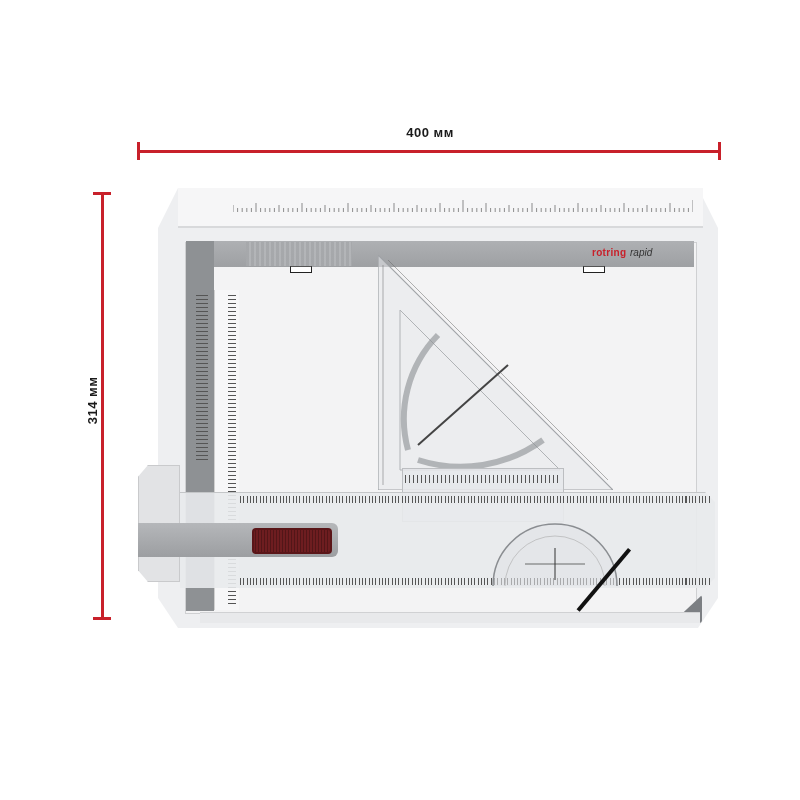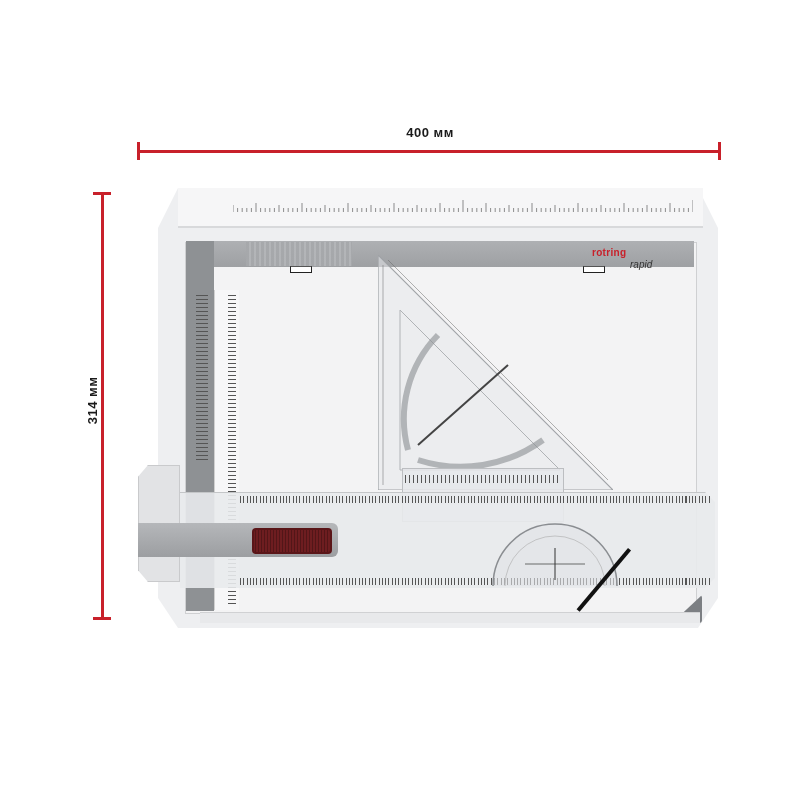--- a/index.html
+++ b/index.html
@@ -17,21 +17,21 @@
   
   .board { left:158px; top:188px; width:560px; height:440px; background:#eeeff1;
            clip-path:polygon(20px 0, 540px 0, 560px 40px, 560px 410px, 540px 440px, 20px 440px, 0 410px, 0 40px); }
   .top-rail { left:178px; top:188px; width:525px; height:38px; background:#f6f6f7; border-bottom:2px solid #d8d9db; }
   .ruler-top { left:233px; top:196px; width:460px; height:16px; }
   .surface { left:185px; top:242px; width:510px; height:370px; background:#f3f3f4; border:1px solid #cfd0d2; }
   .clamp-bar { left:186px; top:241px; width:508px; height:26px; background:linear-gradient(#aeb0b3,#9ea0a3); }
   .grip { left:246px; top:242px; width:106px; height:24px; background:repeating-linear-gradient(90deg,#a6a8ab 0 3px,#b4b6b9 3px 5px); opacity:.9; }
   .clip { width:20px; height:5px; background:#fff; border:1px solid #222; border-top-color:#555; }
   .brand { left:592px; top:247px; font-size:10px; font-weight:bold; color:#c8202a; letter-spacing:.3px; }
-  .brand-rapid { left:630px; top:247px; font-size:10px; font-style:italic; color:#333;margin-top:12px; }
+  .brand-rapid { left:630px; top:247px; font-size:10px; font-style:italic; color:#333; }
   .left-strip { left:186px; top:241px; width:28px; height:370px; background:#8e9194; }
   .left-scale { left:214px; top:290px; width:24px; height:320px; background:#f7f7f8; border-left:1px solid #d0d0d0; }
   .tick-col { background:repeating-linear-gradient(180deg,#555 0 1px,transparent 1px 4px); }
 
   
   .triangle { left:378px; top:255px; width:235px; height:235px; }
   
   .short-ruler { left:402px; top:468px; width:160px; height:52px; background:rgba(230,232,235,.85); border:1px solid #bcbec1; }
   .rule-body { left:180px; top:492px; width:535px; height:96px; background:rgba(232,234,236,.9); border-top:1px solid #c4c6c8; border-bottom:1px solid #c4c6c8;
                clip-path:polygon(0 0, 525px 0, 535px 10px, 535px 86px, 525px 96px, 0 96px); }

